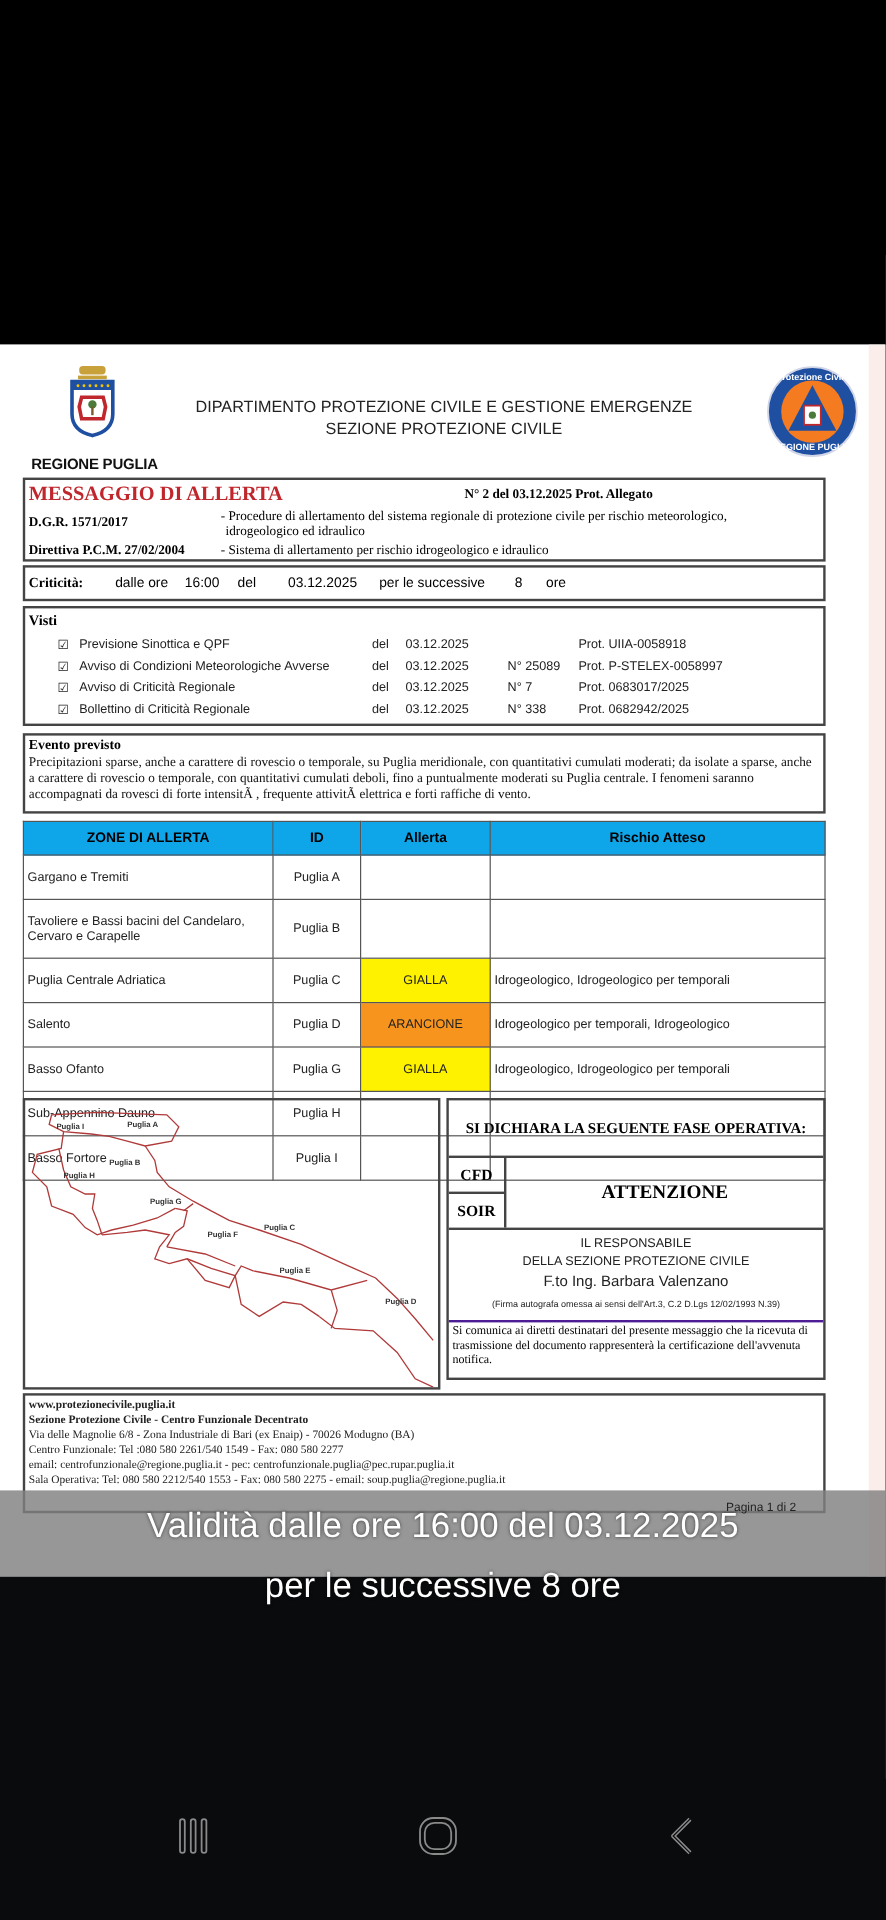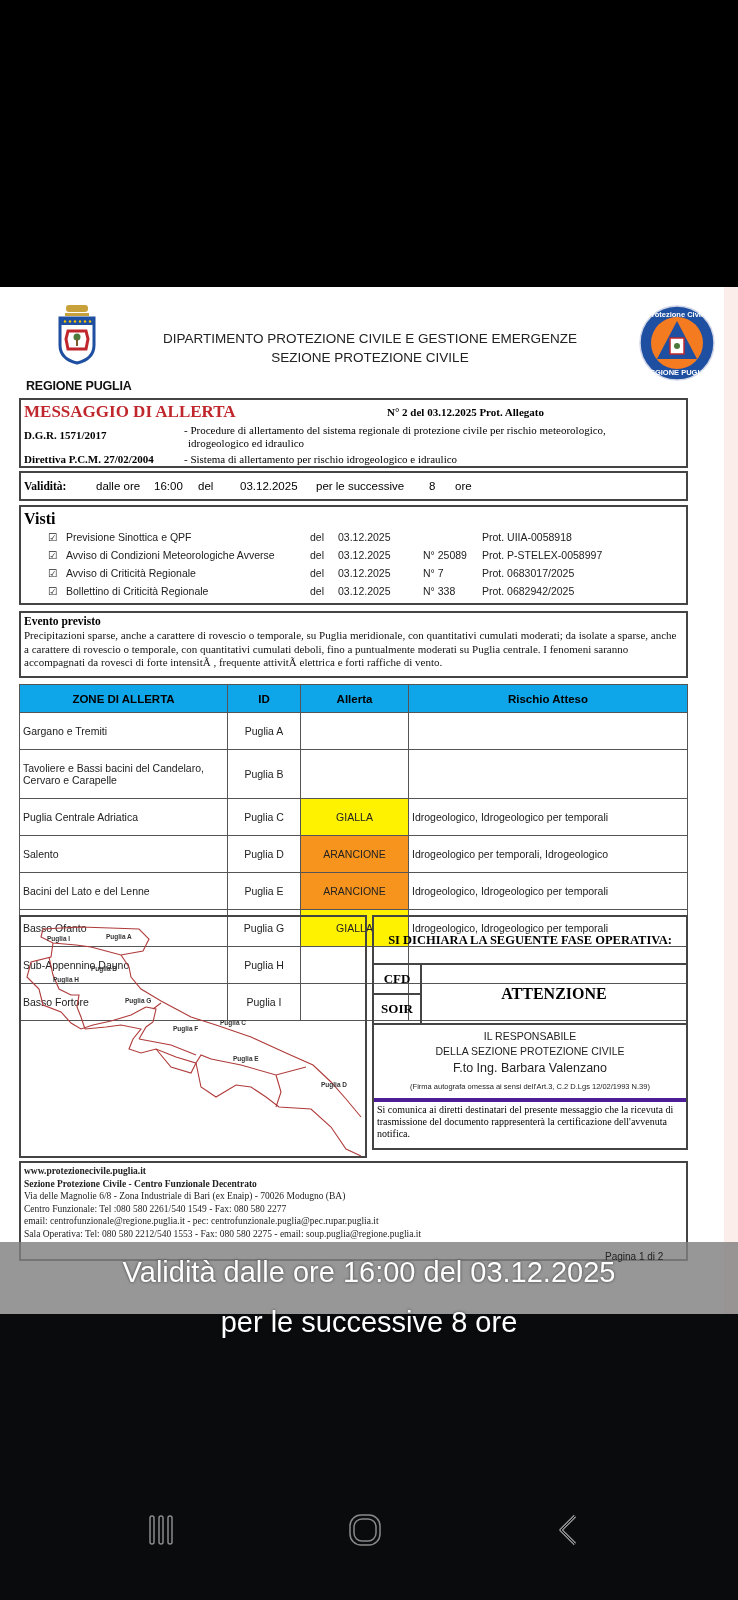--- a/index.html
+++ b/index.html
@@ -19,21 +19,21 @@
 
   .box { position: absolute; left: 19px; width: 669px; border: 2px solid #444; background: #fff; }
   .msg-title { position: absolute; left: 3px; top: 2px; color: #c0272d; font-weight: bold; font-size: 17px; }
   .msg-num { position: absolute; left: 366px; top: 6px; font-weight: bold; font-size: 11px; }
   .msg-row { position: absolute; font-size: 11px; line-height: 13px; }
   .b { font-weight: bold; }
 
   .val-row { display: flex; font-size: 11.5px; align-items: center; height: 100%; padding-left: 3px; }
   .val-row span { display: inline-block; }
 
-  .visti-title { position: absolute; left: 3px; top: 3px; font-weight: bold; font-size: 16px; }
+  .visti-title { position: absolute; left: 3px; top: 3px; font-weight: bold; font-size: 12px; }
   .visti-item { position: absolute; left: 0; width: 100%; height: 18px; font-size: 10.5px; color: #222; }
   .visti-item span { position: absolute; top: 0; }
 
   .evento-title { font-weight: bold; font-size: 11.5px; padding: 2px 3px 0; }
   .evento-text { font-size: 11px; line-height: 13.5px; padding: 2px 3px; color: #111; }
 
   table.zones { position: absolute; left: 19px; top: 397px; width: 669px; border-collapse: collapse; font-size: 10.5px; }
   table.zones th { background: #0ea5e9; font-weight: bold; font-size: 11.5px; height: 28px; border: 1.5px solid #555; }
   table.zones td { border: 1px solid #555; height: 21.5px; padding: 12px 3px; color: #222; }
   table.zones td.id { text-align: center; }
@@ -43,21 +43,21 @@
   .arancione { background: #f7941d; }
 
   .map-box { position: absolute; left: 19px; top: 628px; width: 348px; height: 243px; border: 2px solid #444; }
   .fase-box { position: absolute; left: 372px; top: 628px; width: 316px; border: 2px solid #444; }
   .fase-title { height: 48px; display: flex; align-items: center; justify-content: center; font-weight: bold; font-size: 12.5px; border-bottom: 2px solid #444; }
   .fase-grid { display: flex; height: 60px; border-bottom: 2px solid #444; }
   .fase-labels { width: 48px; border-right: 2px solid #444; display: flex; flex-direction: column; }
   .fase-labels div { flex: 1; display: flex; align-items: center; justify-content: center; font-weight: bold; font-size: 13px; }
   .fase-labels div:first-child { border-bottom: 2px solid #444; }
   .fase-value { flex: 1; display: flex; align-items: center; justify-content: center; font-weight: bold; font-size: 16px; }
-  .resp { text-align: center; font-size: 10.5px; color: #222; line-height: 15px; padding-top: 4px; height: 77px; border-bottom: 4px solid #4c1d95; }
+  .resp { text-align: center; font-size: 10.5px; color: #222; line-height: 15px; padding-top: 4px; height: 77px; border-bottom: 2px solid #4c1d95; }
   .resp .name { font-size: 12.5px; line-height: 18px; }
   .resp .firma { font-size: 7.5px; margin-top: 2px; }
   .notice { font-size: 10px; line-height: 12px; padding: 2px 3px; height: 46px; }
 
   .footer-box { position: absolute; left: 19px; top: 874px; width: 669px; height: 100px; border: 2px solid #444; padding: 2px 3px; font-size: 9.5px; line-height: 12.5px; color: #222; }
 
   .overlay-grey { position: absolute; left: 0; top: 1242px; width: 738px; height: 72px; background: rgba(128,128,128,0.82); }
   .pagina { position: absolute; left: 605px; top: 1251px; font-size: 10px; color: #222; }
   .caption { position: absolute; left: 0; width: 738px; text-align: center; color: #fff; font-size: 29px; text-shadow: 0 0 3px rgba(0,0,0,0.6); }
   .bottom-dark { position: absolute; left: 0; top: 1314px; width: 738px; height: 286px; background: #0a0b0d; }
@@ -113,21 +113,21 @@
     <div class="msg-num">N° 2 del 03.12.2025  Prot. Allegato</div>
     <div class="msg-row b" style="left:3px; top:29px;">D.G.R. 1571/2017</div>
     <div class="msg-row" style="left:163px; top:24px;">- Procedure di allertamento del sistema regionale di protezione civile per rischio meteorologico,</div>
     <div class="msg-row" style="left:167px; top:37px;">idrogeologico ed idraulico</div>
     <div class="msg-row b" style="left:3px; top:53px;">Direttiva P.C.M. 27/02/2004</div>
     <div class="msg-row" style="left:163px; top:53px;">- Sistema di allertamento per rischio idrogeologico e idraulico</div>
   </div>
 
   <div class="box" style="top:184px; height:30px;">
     <div class="val-row">
-      <span class="serif b" style="width:72px;">Validità:</span>
+      <span class="serif b" style="width:72px;">Criticità:</span>
       <span style="width:58px;">dalle ore</span>
       <span style="width:44px;">16:00</span>
       <span style="width:42px;">del</span>
       <span style="width:76px;">03.12.2025</span>
       <span style="width:113px;">per le successive</span>
       <span style="width:26px;">8</span>
       <span>ore</span>
     </div>
   </div>
 
@@ -204,26 +204,20 @@
         <td>Puglia Centrale Adriatica</td>
         <td class="id">Puglia C</td>
         <td class="al gialla">GIALLA</td>
         <td>Idrogeologico, Idrogeologico per temporali</td>
       </tr>
       <tr>
         <td>Salento</td>
         <td class="id">Puglia D</td>
         <td class="al arancione">ARANCIONE</td>
         <td>Idrogeologico per temporali, Idrogeologico</td>
-      </tr>
-      <tr>
-        <td>Bacini del Lato e del Lenne</td>
-        <td class="id">Puglia E</td>
-        <td class="al arancione">ARANCIONE</td>
-        <td>Idrogeologico, Idrogeologico per temporali</td>
       </tr>
       <tr>
         <td>Basso Ofanto</td>
         <td class="id">Puglia G</td>
         <td class="al gialla">GIALLA</td>
         <td>Idrogeologico, Idrogeologico per temporali</td>
       </tr>
       <tr>
         <td>Sub-Appennino Dauno</td>
         <td class="id">Puglia H</td>

